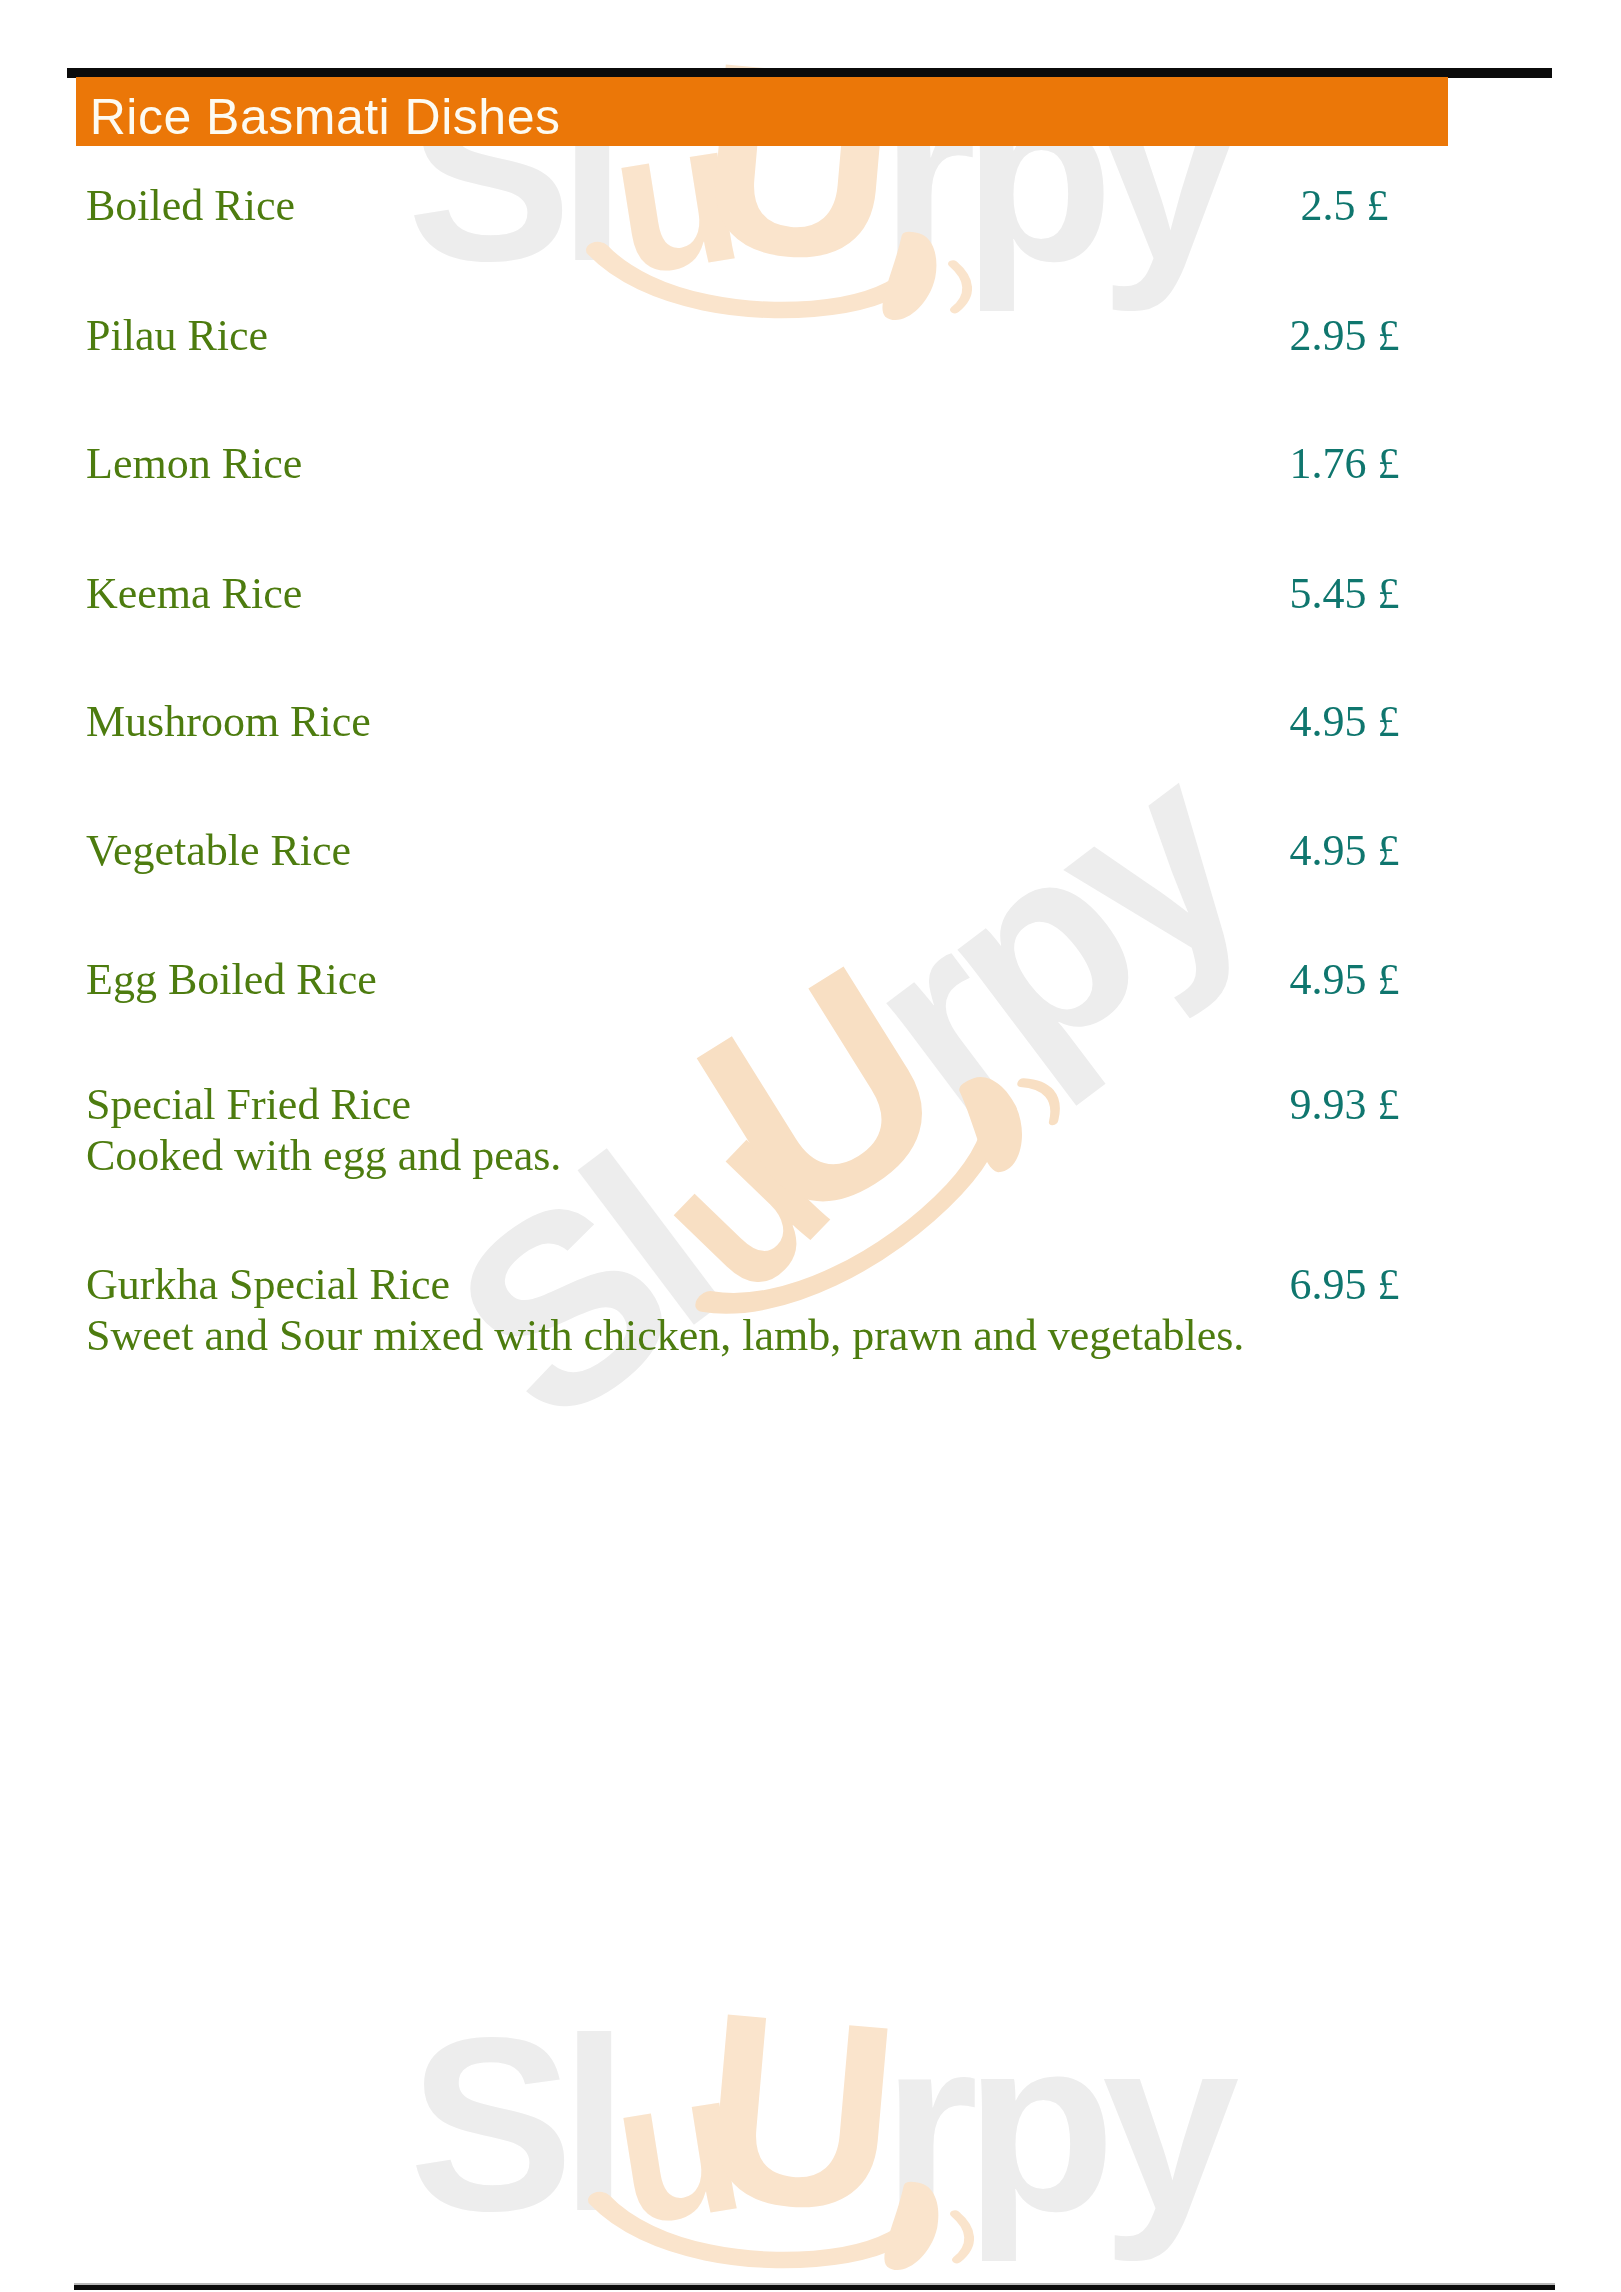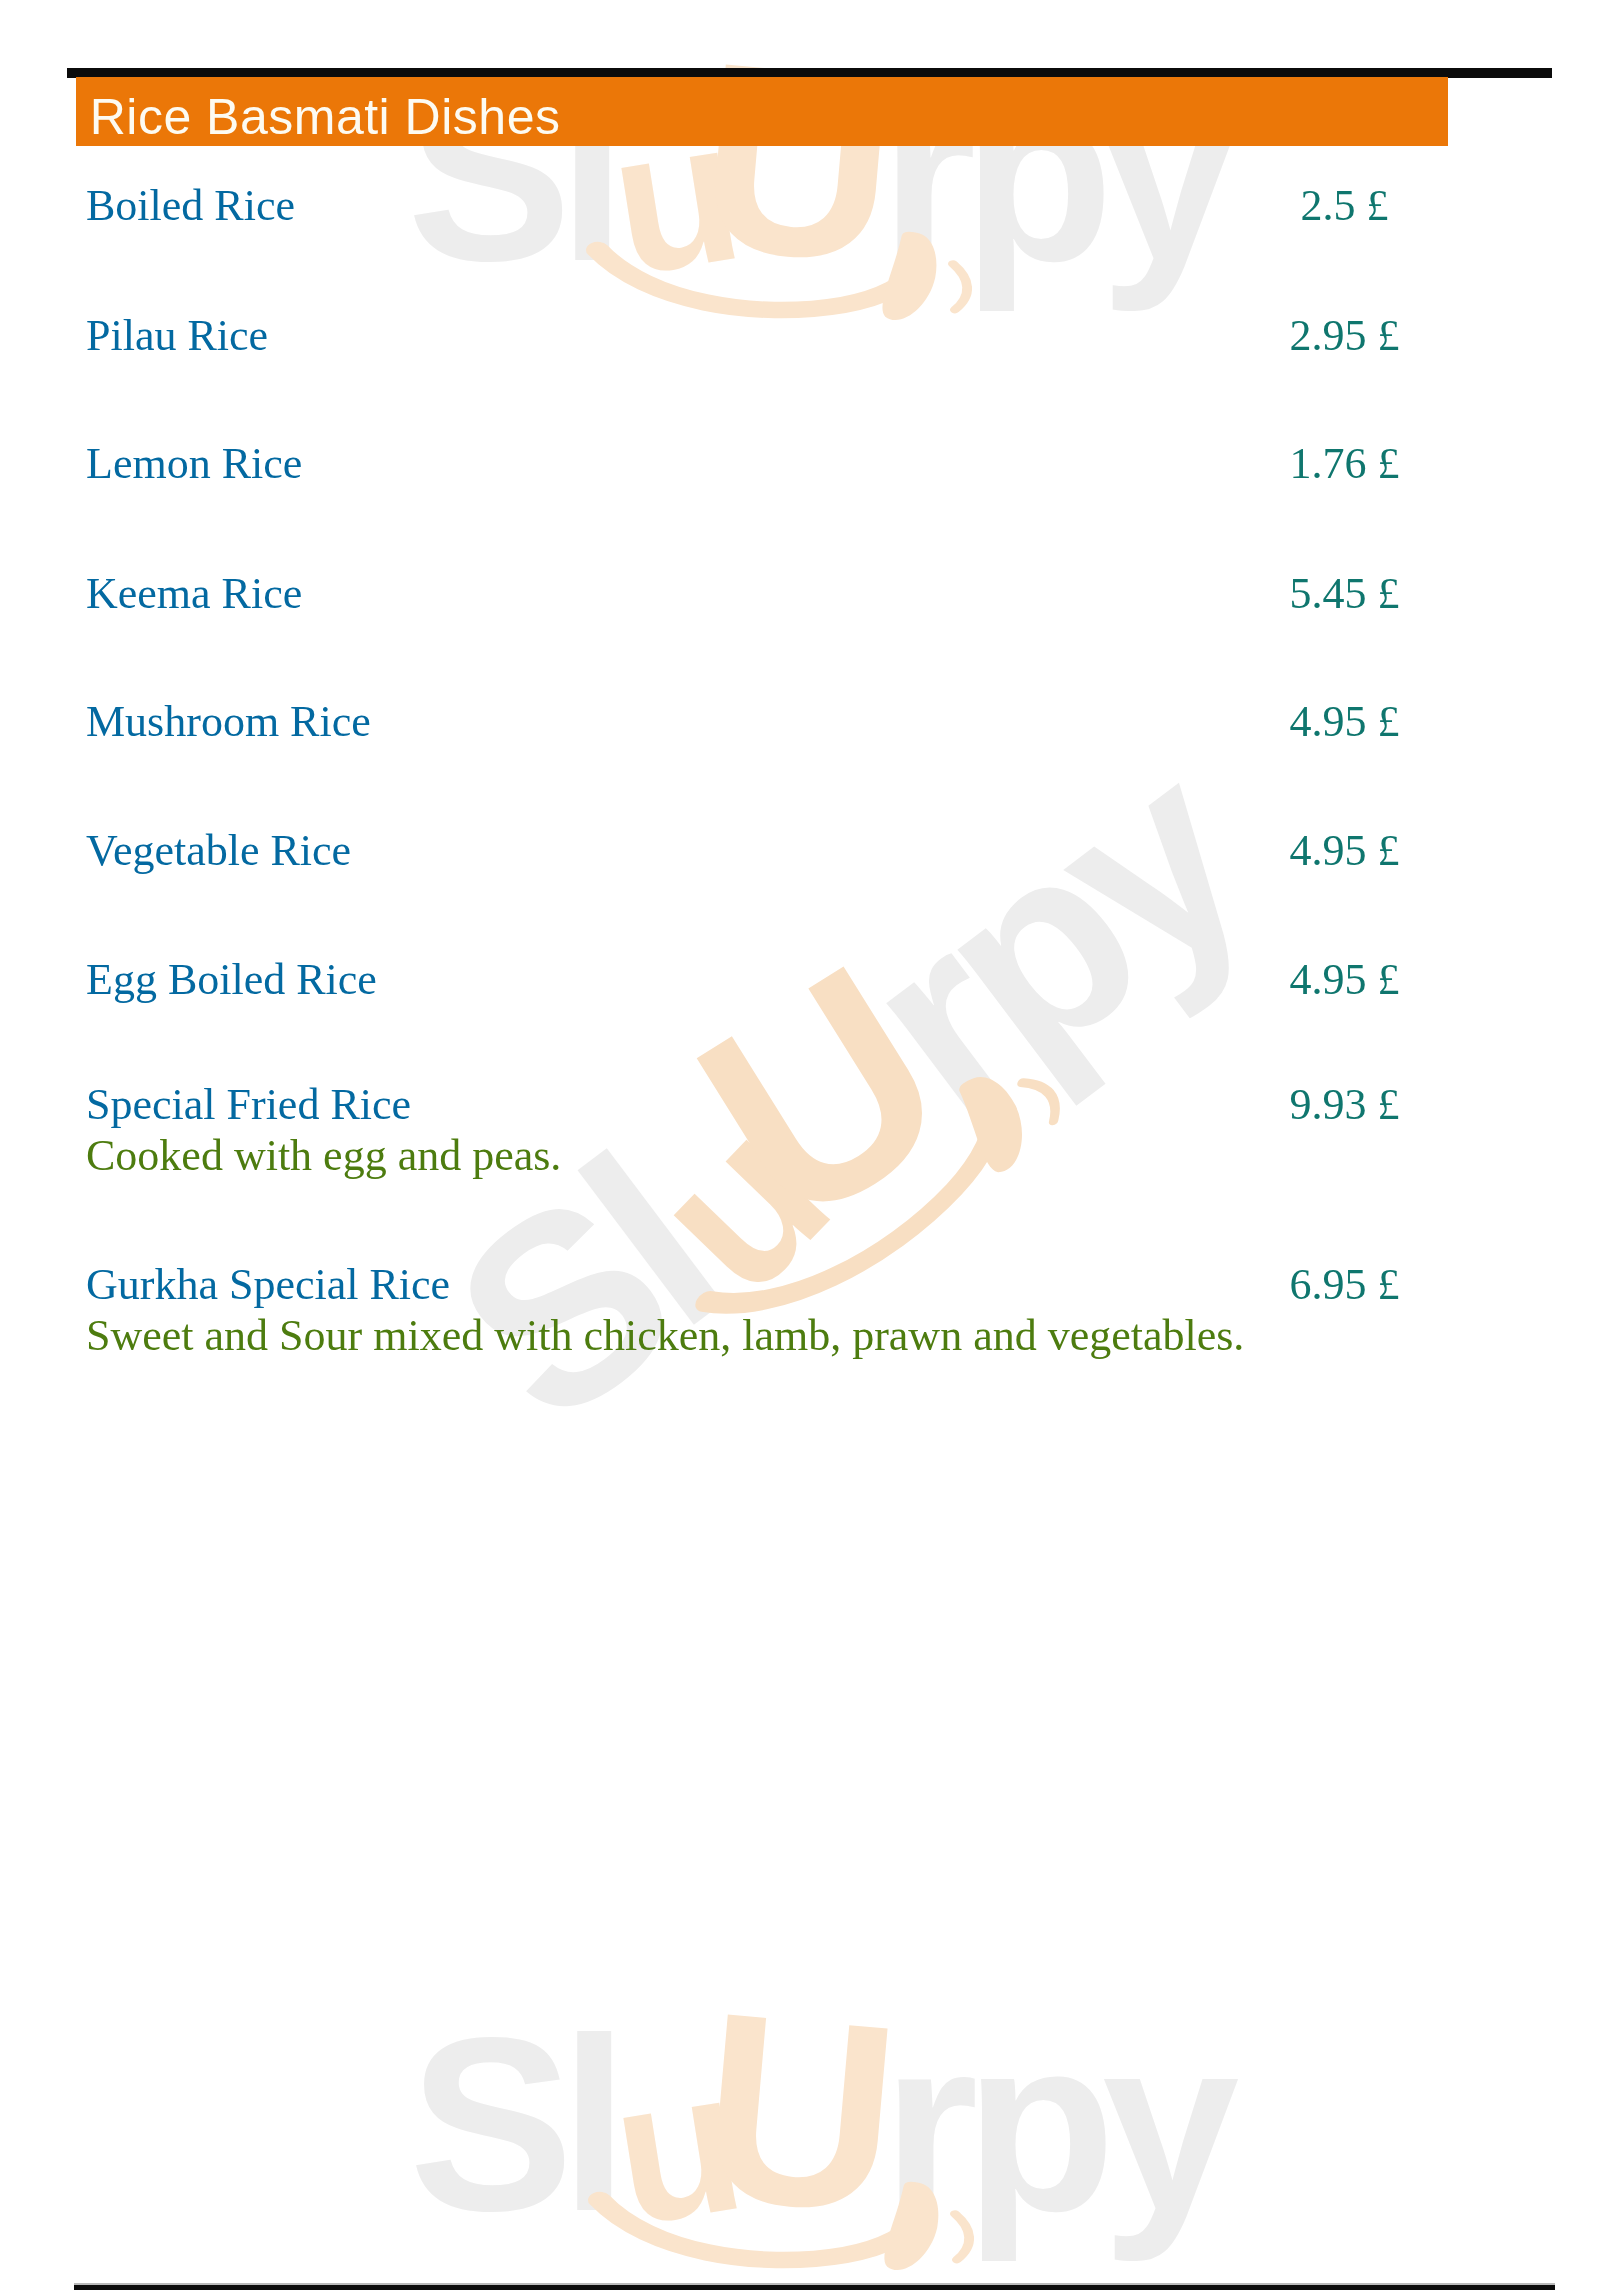--- a/index.html
+++ b/index.html
@@ -79,21 +79,21 @@
     font-size:50px;
     letter-spacing:0.5px;
   }
 
   
   .items{position:absolute;left:0;top:0;width:100%;height:100%;z-index:2;}
   .item{position:absolute;left:0;width:1621px;}
   .item-name{
     position:absolute;left:86px;top:0;
     font-size:44px;line-height:51px;
-    color:#0369a1;white-space:nowrap;
+    color:#4d7c0f;white-space:nowrap;
   }
   .item-price{
     position:absolute;left:1266px;top:0;width:157px;
     font-size:44px;line-height:51px;
     color:#0f766e;text-align:center;white-space:nowrap;
   }
   .item-desc{
     position:absolute;left:86px;top:51px;
     font-size:44px;line-height:51px;
     color:#4d7c0f;white-space:nowrap;

